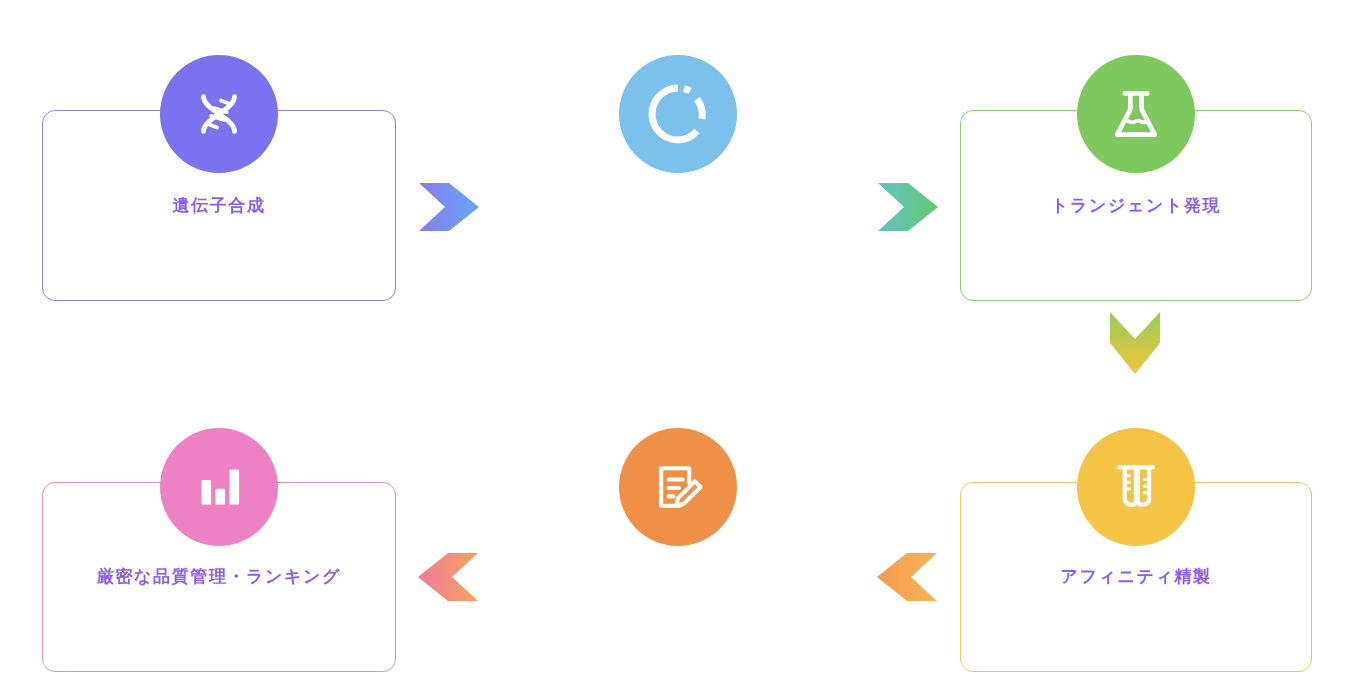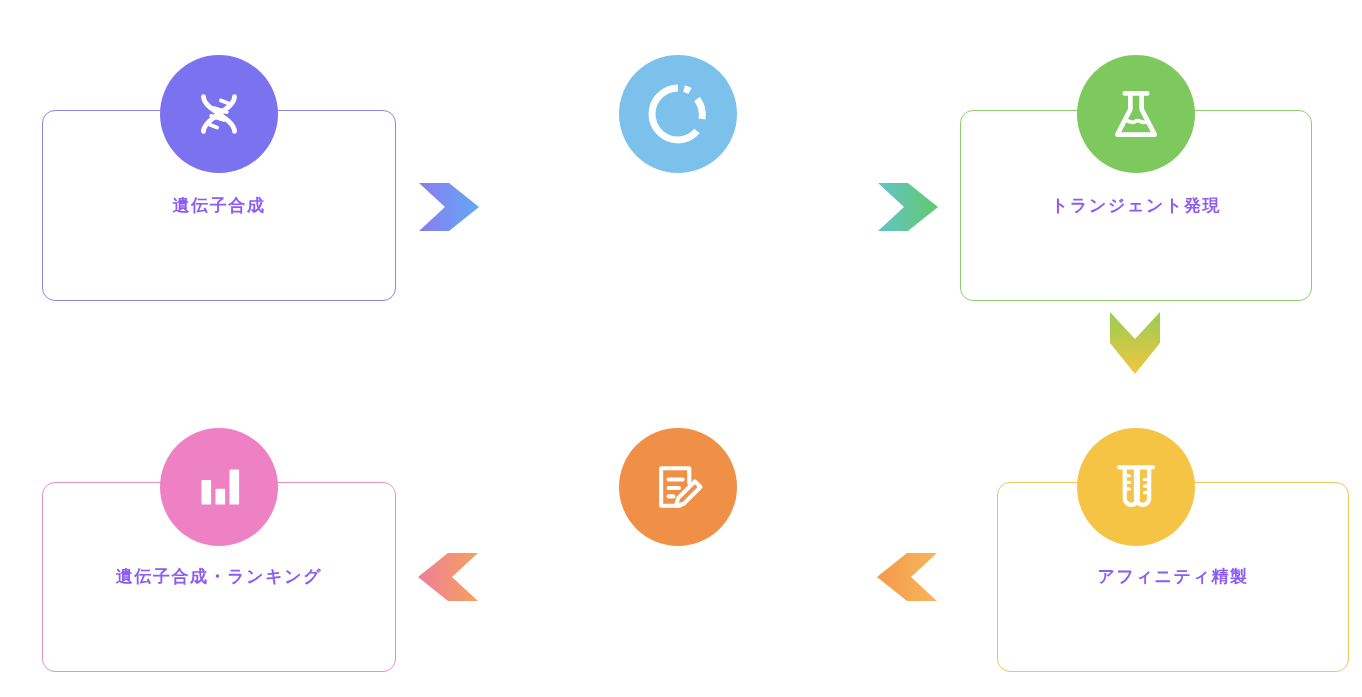--- a/index.html
+++ b/index.html
@@ -145,21 +145,21 @@
       <defs>
         <linearGradient id="g3" x1="0" y1="0" x2="0" y2="1">
           <stop offset="0%" stop-color="#98CC54"></stop>
           <stop offset="100%" stop-color="#F2C63F"></stop>
         </linearGradient>
       </defs>
       <path d="M0 0 L0 31 L25 62 L50 31 L50 0 L25 27 Z" fill="url(#g3)"></path>
     </svg>
   </div>
 
-  <div class="step-card" style="left:960px; top:482px; width:352px; height:190px; border-color:#EFC65C;margin-left:37px;">
+  <div class="step-card" style="left:960px; top:482px; width:352px; height:190px; border-color:#EFC65C;">
     <div class="step-label">アフィニティ精製</div>
   </div>
   <div class="icon-bubble" style="left:1077px; top:428px; background:#F5C445;">
     <svg width="60" height="60" viewBox="0 0 64 64" aria-hidden="true">
       <g fill="none" stroke="#ffffff" stroke-width="4.6" stroke-linecap="round" stroke-linejoin="round">
         <line x1="14" y1="11" x2="50" y2="11"></line>
         <path d="M20 11 L20 44 a7 7 0 0 0 14 0 L34 11"></path>
         <path d="M32 11 L32 44 a7 7 0 0 0 14 0 L46 11"></path>
       </g>
       <g stroke="#ffffff" stroke-width="3.4" stroke-linecap="round">
@@ -203,21 +203,21 @@
         <linearGradient id="g5" x1="1" y1="0" x2="0" y2="0">
           <stop offset="0%" stop-color="#F5A25C"></stop>
           <stop offset="100%" stop-color="#EE7D9C"></stop>
         </linearGradient>
       </defs>
       <path d="M60 0 L30 0 L0 24 L30 48 L60 48 L34 24 Z" fill="url(#g5)"></path>
     </svg>
   </div>
 
   <div class="step-card" style="left:42px; top:482px; width:354px; height:190px; border-color:#E490C6;">
-    <div class="step-label">遺伝子合成・ランキング</div>
+    <div class="step-label">厳密な品質管理・ランキング</div>
   </div>
   <div class="icon-bubble" style="left:160px; top:428px; background:#EE80C4;">
     <svg width="56" height="56" viewBox="0 0 64 64" aria-hidden="true">
       <g fill="#ffffff">
         <rect x="12" y="24" width="11" height="28" rx="1"></rect>
         <rect x="28" y="34" width="11" height="18" rx="1"></rect>
         <rect x="44" y="12" width="11" height="40" rx="1"></rect>
       </g>
     </svg>
   </div>

